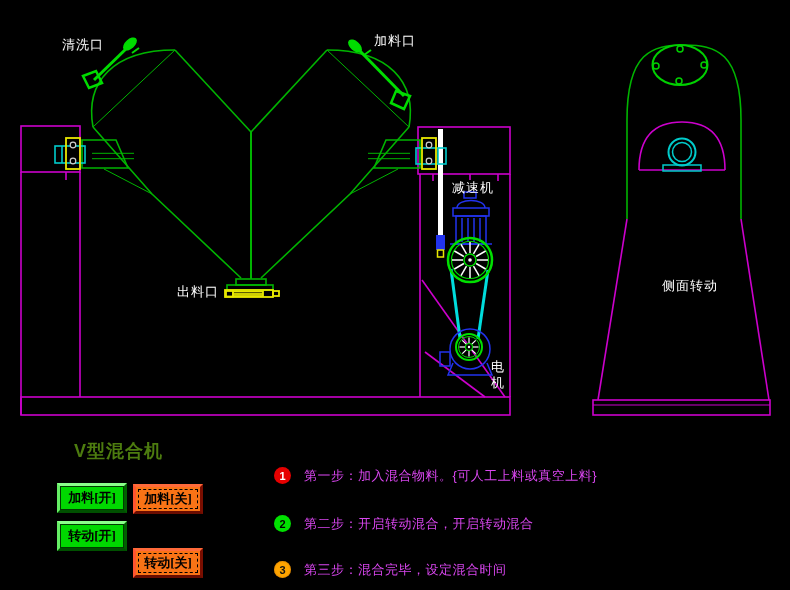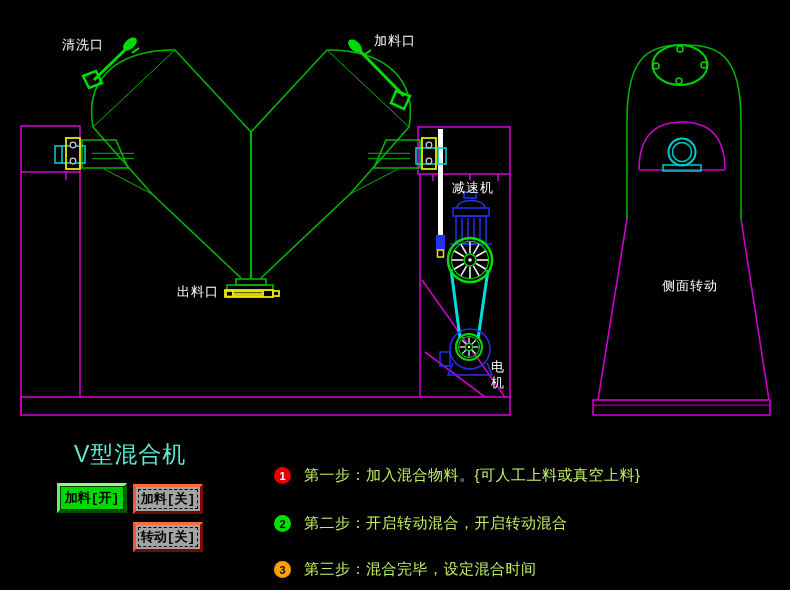--- a/index.html
+++ b/index.html
@@ -9,44 +9,44 @@
   .ln{fill:none;stroke-linecap:butt;}
   .mg{stroke:#cc00cc;stroke-width:1.6;}
   .gn{stroke:#00b400;stroke-width:1.6;}
   .thin{stroke-width:1;}
   .gn2{stroke:#00dc00;}
   .cy{stroke:#00cccc;stroke-width:1.6;}
   .yl{stroke:#e8e800;stroke-width:1.8;}
   .bl{stroke:#2233ee;stroke-width:1.5;}
   svg text{fill:#fff;font-size:13px;font-family:"Liberation Sans",sans-serif;letter-spacing:1px;}
   
-  .page-title{position:absolute;left:74px;top:427px;color:#5eead4;font-size:23px;
-              font-weight:normal;letter-spacing:1px;}
+  .page-title{position:absolute;left:74px;top:427px;color:#4d7c0f;font-size:18px;
+              font-weight:bold;letter-spacing:1px;}
   
   .hmi-btn{position:absolute;width:70px;height:30px;padding:0;margin:0;cursor:pointer;
            display:flex;align-items:center;justify-content:center;
-           font-family:Liberation Mono, monospace;font-size:13px;font-weight:bold;color:#000;}
+           font-family:Liberation Serif, serif;font-size:13px;font-weight:bold;color:#000;}
   .btn-green{background:#00d800;border:3px solid;
              border-color:#8aff8a #006000 #005000 #66ee66;
              box-shadow:inset 0 0 0 1px #003c00;}
-  .btn-red{background:#a3a3a3;border:3px solid;
+  .btn-red{background:#f97316;border:3px solid;
            border-color:#ff6a3a #7a0e00 #6a0c00 #ff5530;
            outline:1px dashed #000;outline-offset:-6px;}
   .b-r1c1{left:57px;top:471px;} .b-r1c2{left:133px;top:472px;}
-  .b-r2c1{left:57px;top:509px;} .b-r2c2{left:133px;top:510px;}
+  .b-r2c1{left:57px;top:509px;} .b-r2c2{left:133px;top:536px;}
   .b-r3c1{left:57px;top:547px;} .b-r3c2{left:133px;top:548px;}
   
   .step-row{position:absolute;left:274px;display:flex;align-items:center;gap:13px;height:17px;}
   .step-1{top:455px;} .step-2{top:503px;} .step-3{top:549px;}
   .badge{width:17px;height:17px;border-radius:50%;flex:0 0 17px;display:flex;align-items:center;
          justify-content:center;font-size:11px;font-weight:bold;}
   .badge-1{background:#e60000;color:#fff;}
   .badge-2{background:#00e000;color:#000;}
   .badge-3{background:#ffa500;color:#111;box-shadow:inset 0 0 2px #c87000;}
-  .step-text{color:#bef264;font-size:15px;letter-spacing:0.5px;white-space:nowrap;}
+  .step-text{color:#d946ef;font-size:13px;letter-spacing:0.5px;white-space:nowrap;}
 </style>
 </head>
 <body>
 
 <div id="screen">
 
   
   <svg width="790" height="420" viewBox="0 0 790 420">
 
     <g class="ln mg">
@@ -222,20 +222,21 @@
     <text x="491" y="375">机</text>
     <text x="662" y="278">侧面转动</text>
   </svg>
 
   
   <div class="page-title">V型混合机</div>
 
   
   <button class="hmi-btn btn-green b-r1c1">加料[开]</button>
   <button class="hmi-btn btn-red b-r1c2">加料[关]</button>
+  <button class="hmi-btn btn-green b-r2c1">转动[开]</button>
   <button class="hmi-btn btn-red b-r2c2">转动[关]</button>
 
   
   <div class="step-row step-1">
     <span class="badge badge-1">1</span>
     <span class="step-text">第一步：加入混合物料。{可人工上料或真空上料}</span>
   </div>
   <div class="step-row step-2">
     <span class="badge badge-2">2</span>
     <span class="step-text">第二步：开启转动混合，开启转动混合</span>

